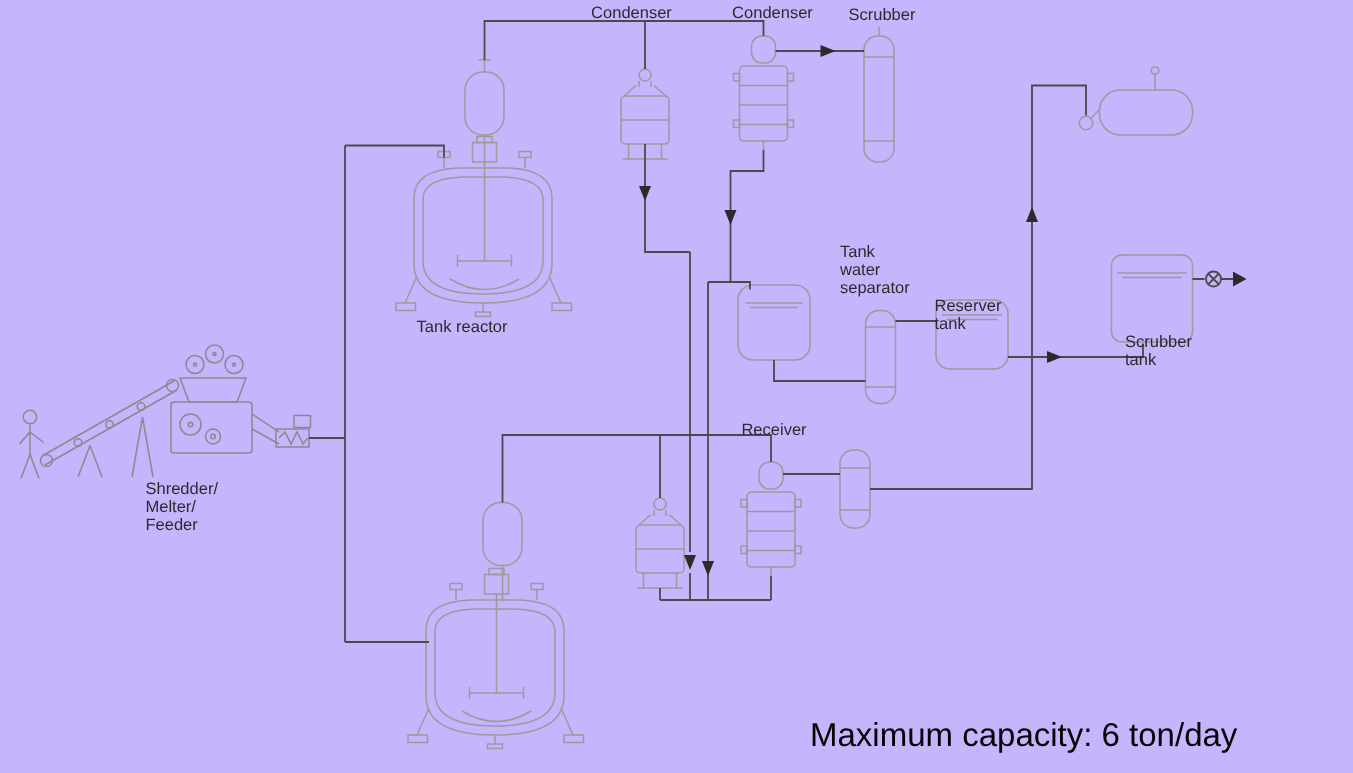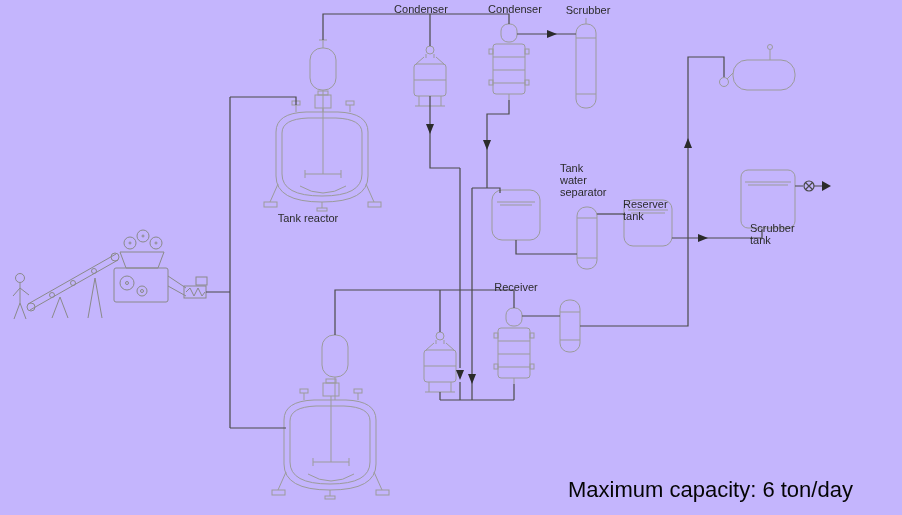--- a/index.html
+++ b/index.html
@@ -197,15 +197,18 @@
   <div class="lbl center" style="left:561px;top:4px;width:54px;">Scrubber</div>
   <div class="lbl center" style="left:262px;top:212px;width:92px;">Tank reactor</div>
   <div class="lbl center" style="left:492px;top:245px;width:48px;margin-top:36px;">Receiver</div>
   <div class="lbl pre" style="left:560px;top:162px;width:60px;">Tank
 water
 separator</div>
   <div class="lbl pre" style="left:623px;top:170px;width:60px;margin-top:28px;">Reserver
 tank</div>
   <div class="lbl pre" style="left:750px;top:222px;width:52px;">Scrubber
 tank</div>
-
-  <div class="caption" style="left:540px;top:477px;margin-left:28px;">Maximum capacity: 6 ton/day</div>
+  <div class="lbl pre" style="left:97px;top:320px;width:66px;">Shredder/
+Melter/
+Feeder</div>
+
+  <div class="caption" style="left:540px;top:477px;">Maximum capacity: 6 ton/day</div>
 </div>
 
 </body></html>

